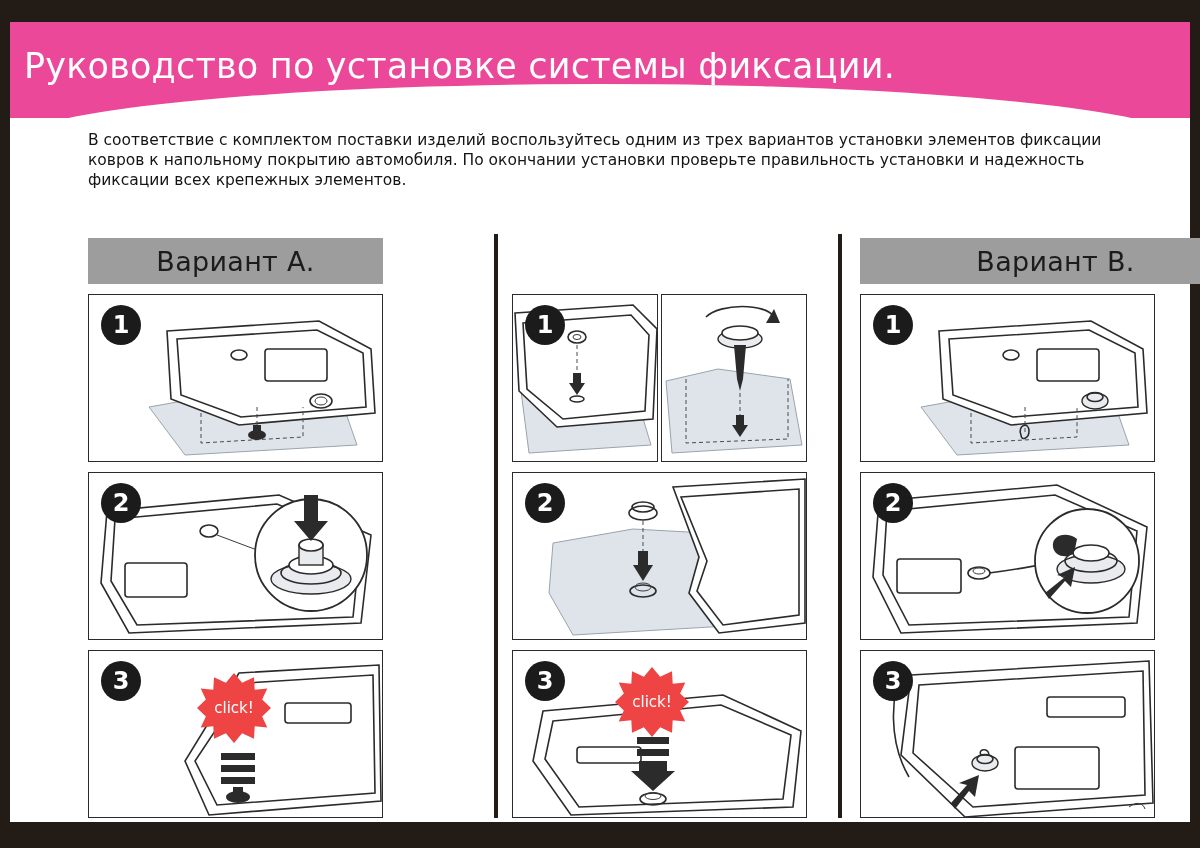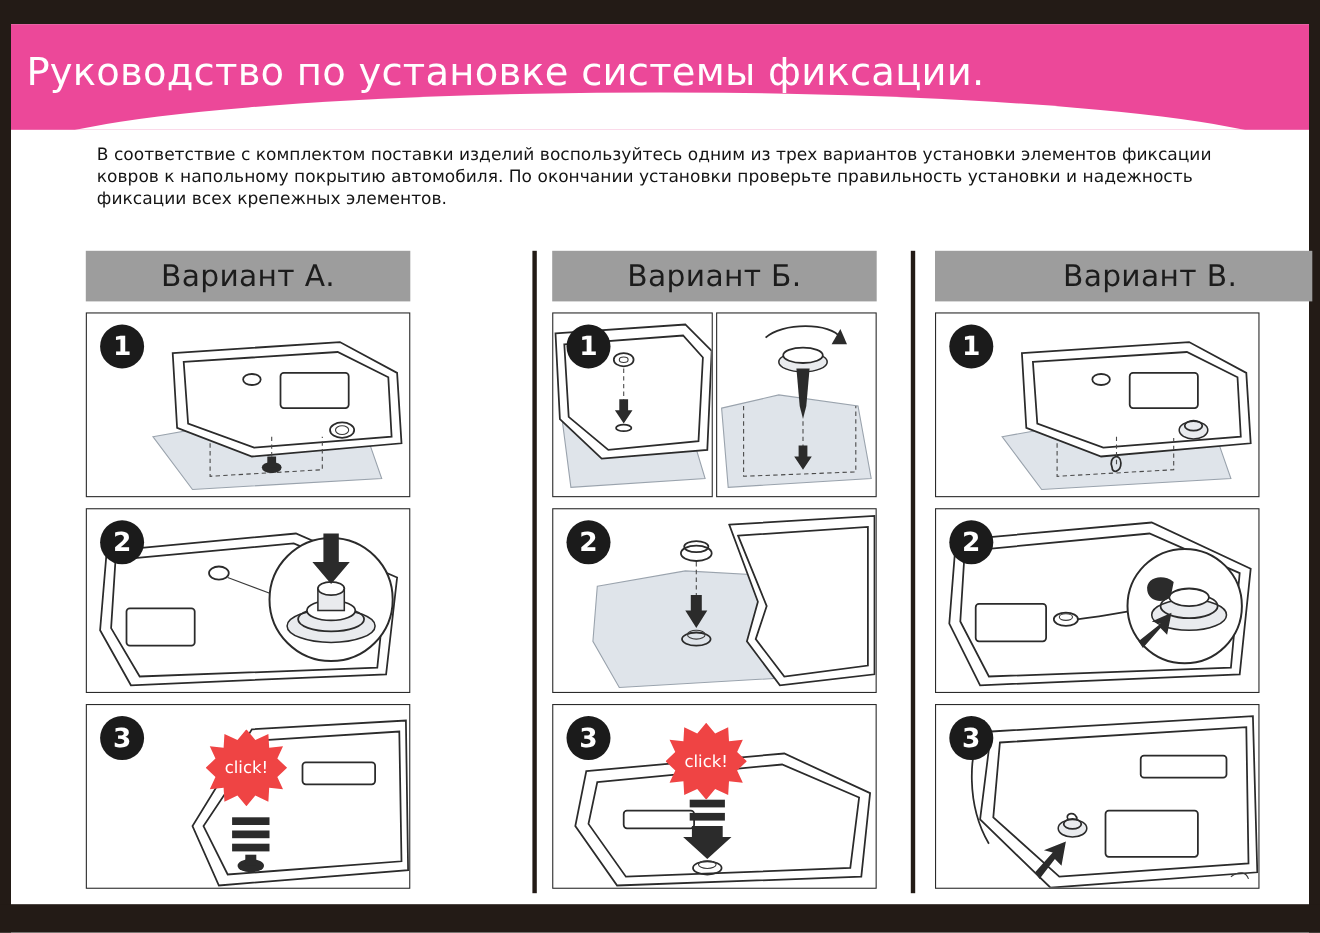--- a/index.html
+++ b/index.html
@@ -94,26 +94,26 @@
     width: 1046px;
     font-size: 15.5px;
     line-height: 20px;
     color: #141414;
     font-family: "DejaVu Sans", sans-serif;
   }
 
   
   .columns {
     position: absolute;
-    left: 0;
+    left: 10px;
     top: 218px;
     width: 1180px;
     height: 600px;
     display: flex;
-    align-items: center;
+    align-items: flex-end;
   }
   .col {
     position: relative;
     box-sizing: border-box;
   }
   .col-a { width: 382px; margin-left: 78px; }
   .col-b { width: 300px; margin-left: 14px; }
   .col-c { width: 300px; margin-left: 18px; }
 
   .divider {
@@ -278,21 +278,20 @@
             <ellipse class="darkfill" cx="149" cy="146" rx="12" ry="6"></ellipse>
             <rect class="darkfill" x="144" y="136" width="10" height="10"></rect>
           </svg>
         </div>
       </div>
     </div>
 
     <div class="divider d1"></div>
 
     <div class="col col-b">
-      <div class="variant-head">Вариант Б.</div>
 
       <div class="panel-row">
         <div class="panel p-half">
           <div class="step-badge">1</div>
           <svg width="146" height="168" viewBox="0 0 146 168">
             <path class="floor" d="M8 96 L54 82 L120 90 L138 150 L16 158 Z"></path>
             <path class="matfill" d="M2 18 L120 10 L144 34 L140 124 L44 132 L6 96 Z"></path>
             <path class="ln" d="M10 28 L118 20 L136 40 L132 116 L50 124 L14 94 Z"></path>
             <ellipse class="ln" cx="64" cy="42" rx="9" ry="6"></ellipse>
             <ellipse class="ln-thin" cx="64" cy="42" rx="4" ry="2.5"></ellipse>

